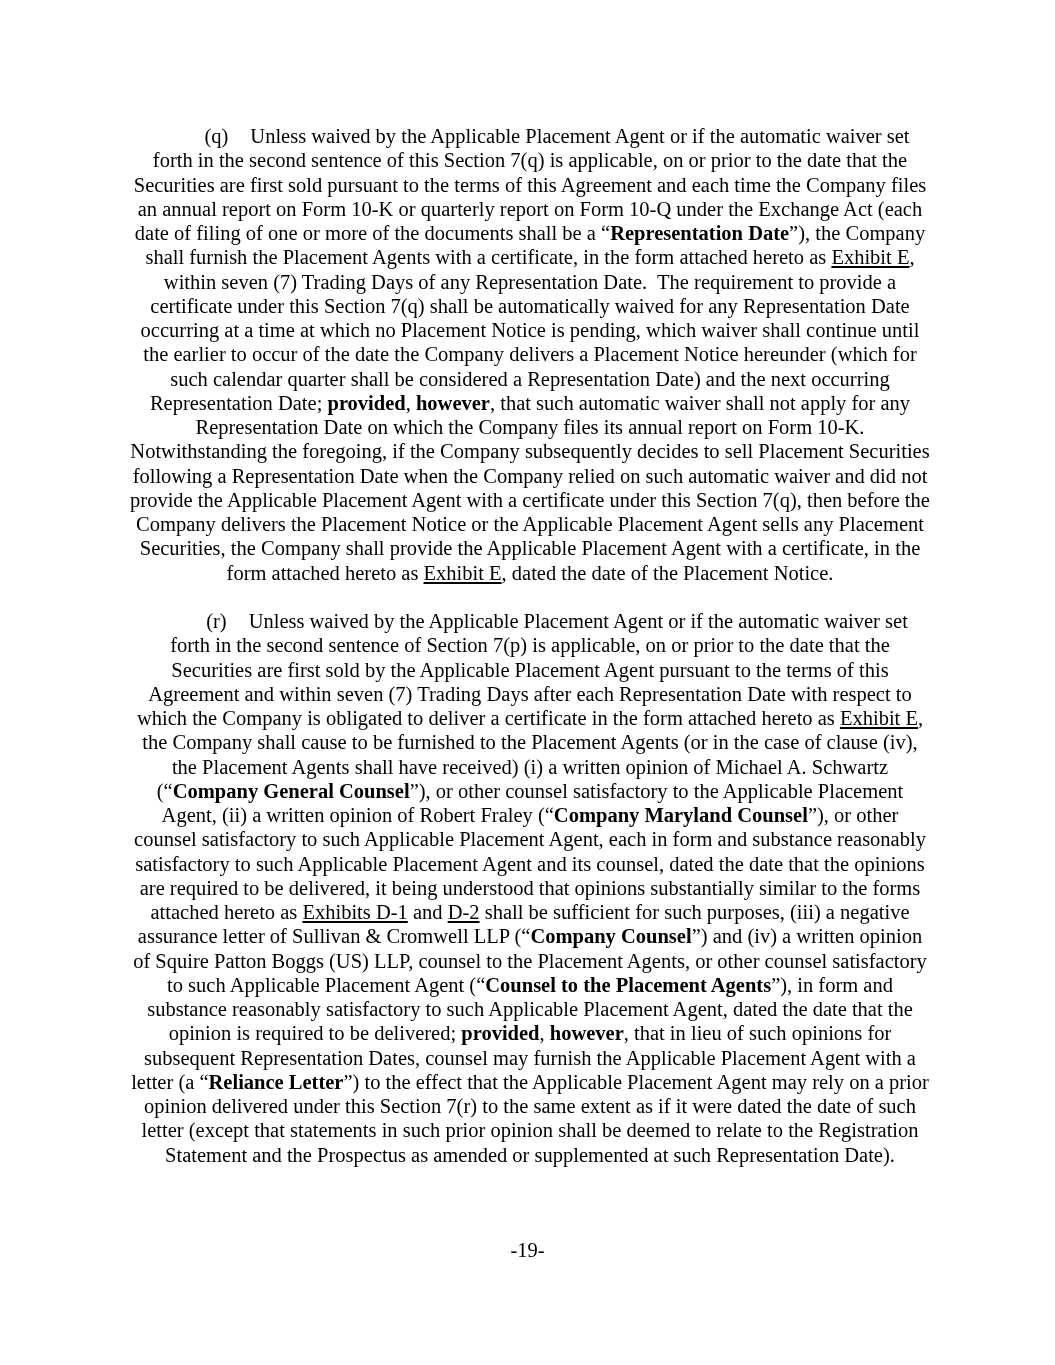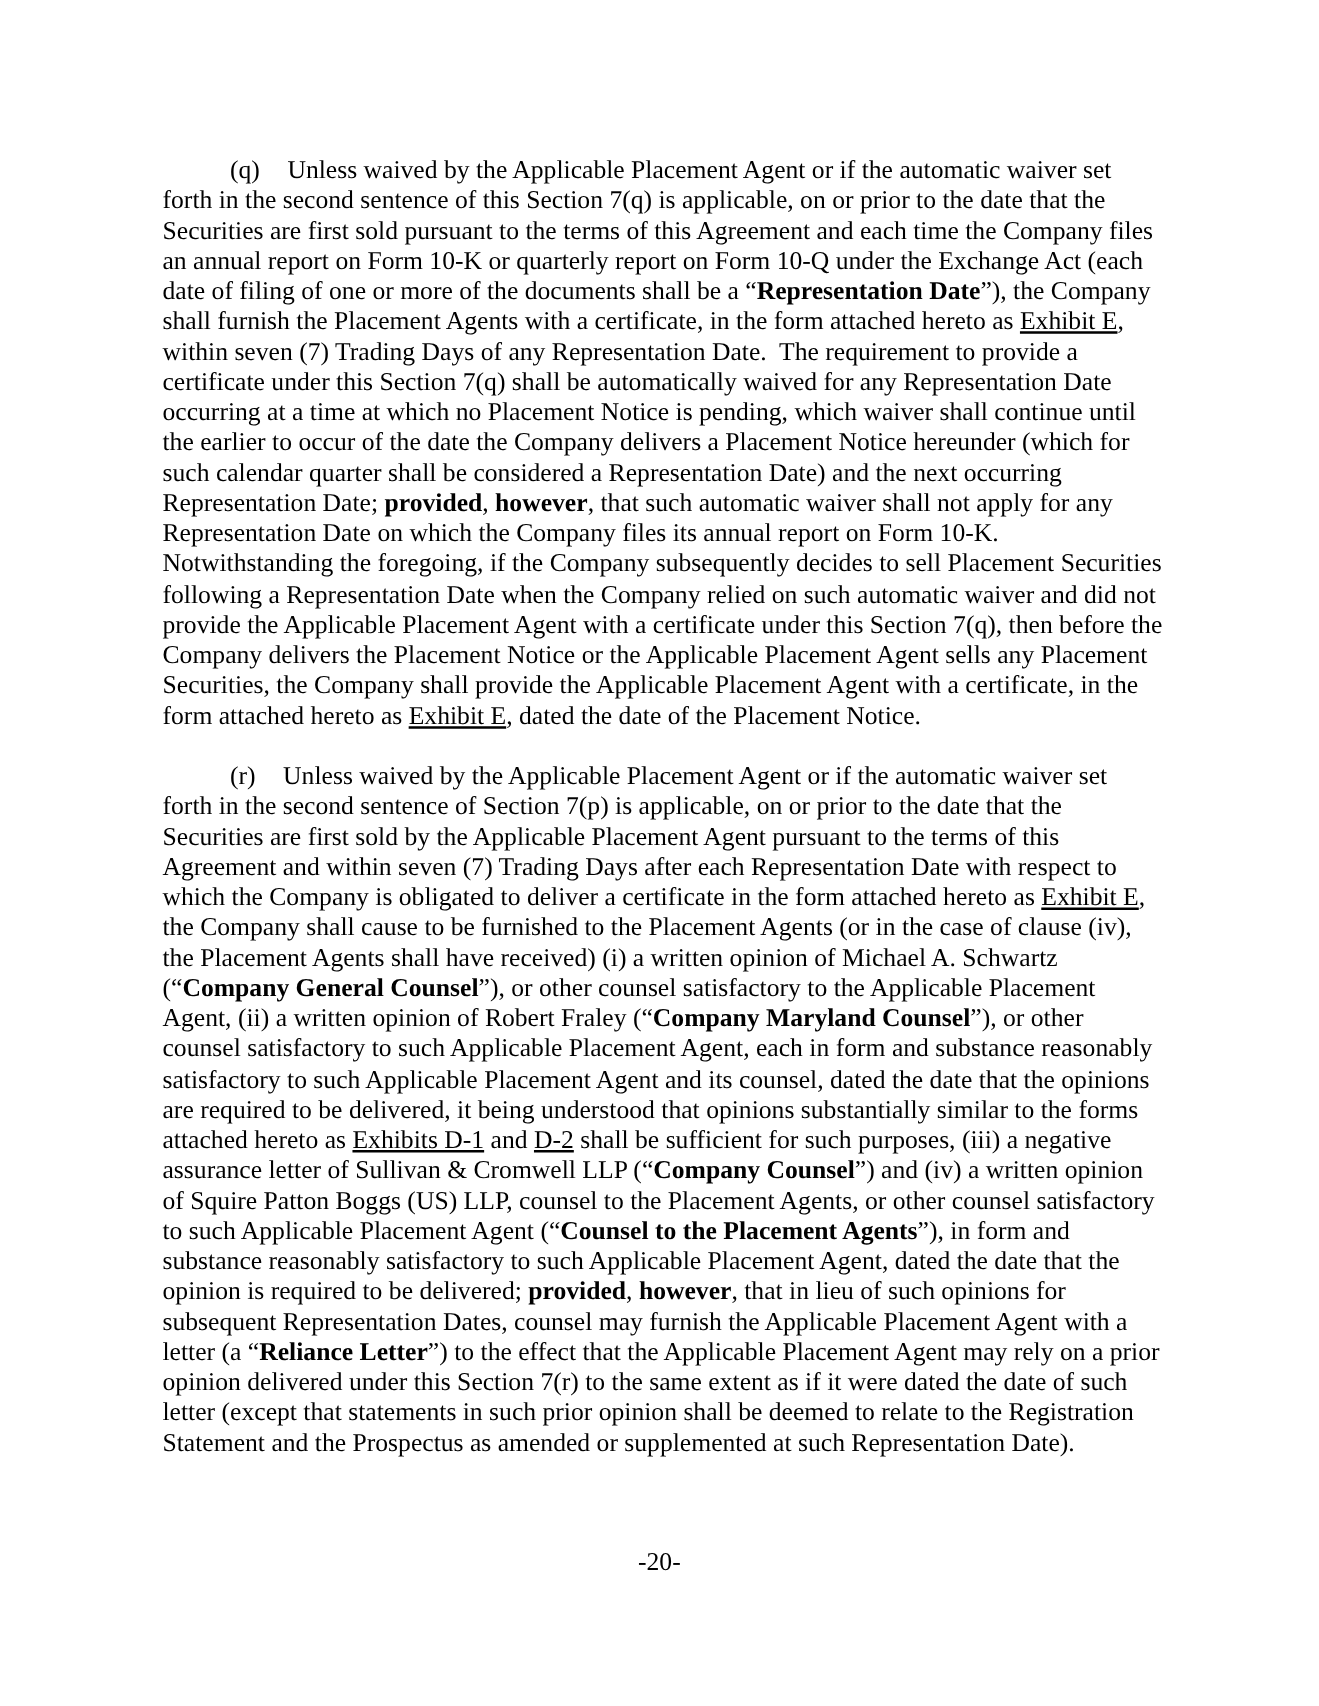--- a/index.html
+++ b/index.html
@@ -20,21 +20,21 @@
     position: absolute;
     left: 130px;
     top: 124px;
     width: 800px;
   }
   .para {
     margin: 0 0 24.25px 0;
     font-size: 20.5px;
     line-height: 24.25px;
     text-indent: 54px;
-    text-align: left;
+    text-align: center;
     white-space: pre-wrap;
   }
   .para:last-child { margin-bottom: 16px; }
   .para .b { font-weight: bold; }
   .para .u { text-decoration: underline; }
   .tab { display: inline-block; width: 22px; }
   .footer {
     position: absolute;
     left: 0;
     top: 1238px;
@@ -45,14 +45,14 @@
   }
 </style>
 </head>
 <body>
 
 <div class="page">
   <div class="content">
       <p class="para"><span>(q)</span><span class="tab"></span><span>Unless waived by the Applicable Placement Agent or if the automatic waiver set forth in the second sentence of this Section 7(q) is applicable, on or prior to the date that the Securities are first sold pursuant to the terms of this Agreement and each time the Company files an annual report on Form 10-K or quarterly report on Form 10-Q under the Exchange Act (each date of filing of one or more of the documents shall be a “</span><span class="b">Representation Date</span><span>”), the Company shall furnish the Placement Agents with a certificate, in the form attached hereto as </span><span class="u">Exhibit E</span><span>, within seven (7) Trading Days of any Representation Date.  The requirement to provide a certificate under this Section 7(q) shall be automatically waived for any Representation Date occurring at a time at which no Placement Notice is pending, which waiver shall continue until the earlier to occur of the date the Company delivers a Placement Notice hereunder (which for such calendar quarter shall be considered a Representation Date) and the next occurring Representation Date; </span><span class="b">provided</span><span>, </span><span class="b">however</span><span>, that such automatic waiver shall not apply for any Representation Date on which the Company files its annual report on Form 10-K.  Notwithstanding the foregoing, if the Company subsequently decides to sell Placement Securities following a Representation Date when the Company relied on such automatic waiver and did not provide the Applicable Placement Agent with a certificate under this Section 7(q), then before the Company delivers the Placement Notice or the Applicable Placement Agent sells any Placement Securities, the Company shall provide the Applicable Placement Agent with a certificate, in the form attached hereto as </span><span class="u">Exhibit E</span><span>, dated the date of the Placement Notice.</span></p>
       <p class="para"><span>(r)</span><span class="tab"></span><span>Unless waived by the Applicable Placement Agent or if the automatic waiver set forth in the second sentence of Section 7(p) is applicable, on or prior to the date that the Securities are first sold by the Applicable Placement Agent pursuant to the terms of this Agreement and within seven (7) Trading Days after each Representation Date with respect to which the Company is obligated to deliver a certificate in the form attached hereto as </span><span class="u">Exhibit E</span><span>, the Company shall cause to be furnished to the Placement Agents (or in the case of clause (iv), the Placement Agents shall have received) (i) a written opinion of Michael A. Schwartz (“</span><span class="b">Company General Counsel</span><span>”), or other counsel satisfactory to the Applicable Placement Agent, (ii) a written opinion of Robert Fraley (“</span><span class="b">Company Maryland Counsel</span><span>”), or other counsel satisfactory to such Applicable Placement Agent, each in form and substance reasonably satisfactory to such Applicable Placement Agent and its counsel, dated the date that the opinions are required to be delivered, it being understood that opinions substantially similar to the forms attached hereto as </span><span class="u">Exhibits D-1</span><span> and </span><span class="u">D-2</span><span> shall be sufficient for such purposes, (iii) a negative assurance letter of Sullivan &amp; Cromwell LLP (“</span><span class="b">Company Counsel</span><span>”) and (iv) a written opinion of Squire Patton Boggs (US) LLP, counsel to the Placement Agents, or other counsel satisfactory to such Applicable Placement Agent (“</span><span class="b">Counsel to the Placement Agents</span><span>”), in form and substance reasonably satisfactory to such Applicable Placement Agent, dated the date that the opinion is required to be delivered; </span><span class="b">provided</span><span>, </span><span class="b">however</span><span>, that in lieu of such opinions for subsequent Representation Dates, counsel may furnish the Applicable Placement Agent with a letter (a “</span><span class="b">Reliance Letter</span><span>”) to the effect that the Applicable Placement Agent may rely on a prior opinion delivered under this Section 7(r) to the same extent as if it were dated the date of such letter (except that statements in such prior opinion shall be deemed to relate to the Registration Statement and the Prospectus as amended or supplemented at such Representation Date).</span></p>
     </div>
-  <div class="footer">-20-</div>
+  <div class="footer">-19-</div>
 </div>
 
 </body></html>

